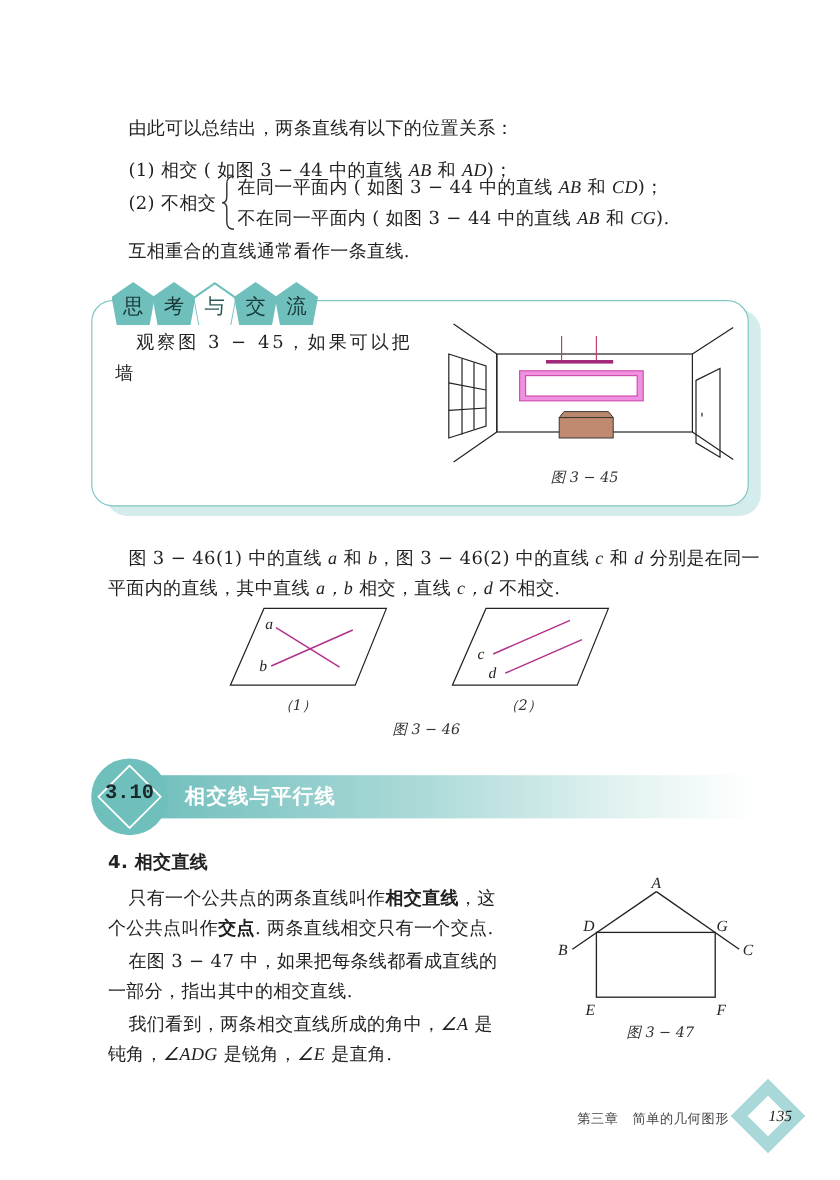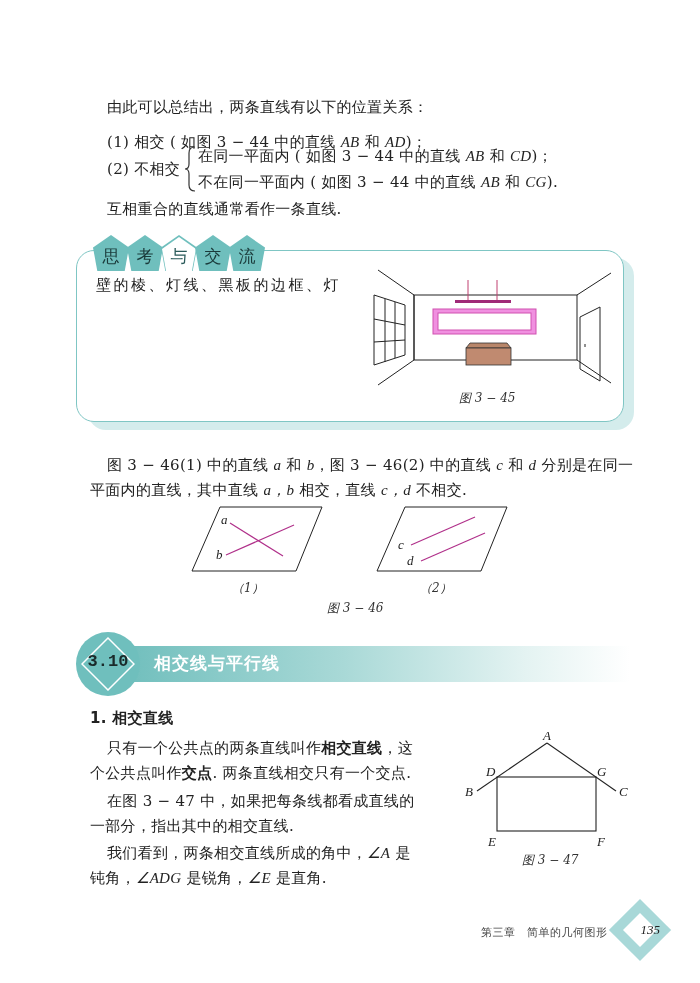--- a/index.html
+++ b/index.html
@@ -73,21 +73,21 @@
 <div class="pent-outline" style="left:127px;"></div>
 <div class="pent" style="left:128px; top:237px;">考</div>
 <div class="pent-outline" style="left:161px;"></div>
 <div class="pent white" style="left:162px; top:237px;">与</div>
 <div class="pent-outline" style="left:195px;"></div>
 <div class="pent" style="left:196px; top:237px;">交</div>
 <div class="pent-outline" style="left:229px;"></div>
 <div class="pent" style="left:230px; top:237px;">流</div>
 
 <div class="think-text">
-  <div>壁的棱、灯线、黑板的边框、灯</div>
+  <div>　观察图 3 − 45，如果可以把墙</div>
 </div>
 
 <svg class="abs" style="left:370px; top:265px;" width="250" height="130" viewBox="0 0 250 130">
   <g stroke="#222" stroke-width="1" fill="none">
     <line x1="8" y1="5" x2="44" y2="30"></line>
     <line x1="44" y1="30" x2="44" y2="95"></line>
     <line x1="44" y1="95" x2="8" y2="120"></line>
     <rect x="44" y="30" width="163" height="65"></rect>
     <line x1="207" y1="30" x2="241" y2="8"></line>
     <line x1="207" y1="95" x2="241" y2="118"></line>
@@ -141,21 +141,21 @@
 <div class="abs cap" style="left:327px; top:600px;">图 3 − 46</div>
 
 <div class="sec-bar"></div>
 <div class="sec-circle"></div>
 <svg class="sec-diamond" viewBox="0 0 54 54">
   <polygon points="27,1 53,27 27,53 1,27" fill="none" stroke="#ffffff" stroke-width="1.5"></polygon>
 </svg>
 <div class="sec-num">3.10</div>
 <div class="sec-title">相交线与平行线</div>
 
-<div class="abs line sub-h" style="left:90px; top:708px;">1. 相交直线</div>
+<div class="abs line sub-h" style="left:90px; top:708px;">4. 相交直线</div>
 
 <div class="abs line" style="left:107px; top:738px;">
   <span>只有一个公共点的两条直线叫作</span><span class="bold">相交直线</span><span>，这</span>
 </div>
 <div class="abs line" style="left:90px; top:763px;">
   <span>个公共点叫作</span><span class="bold">交点</span><span>. 两条直线相交只有一个交点.</span>
 </div>
 <div class="abs line" style="left:107px; top:791px;">在图 3 − 47 中，如果把每条线都看成直线的</div>
 <div class="abs line" style="left:90px; top:816px;">一部分，指出其中的相交直线.</div>
 <div class="abs line" style="left:107px; top:843px;">

